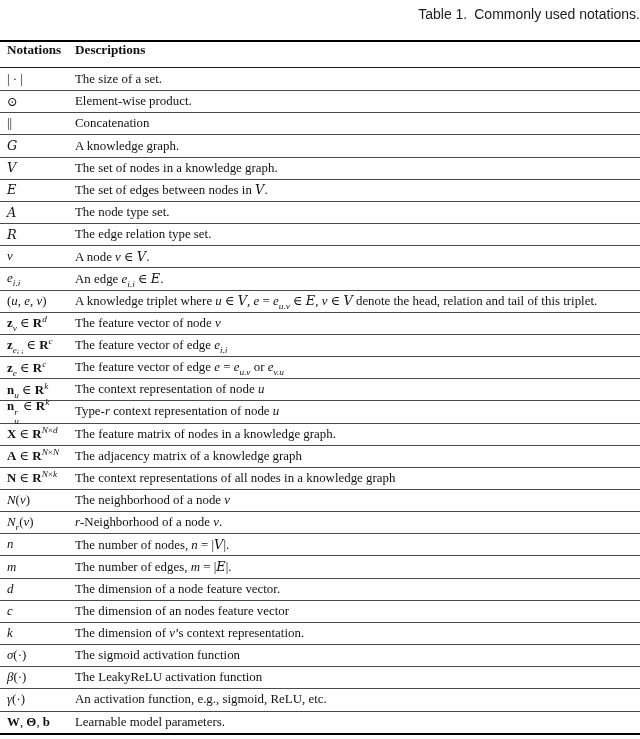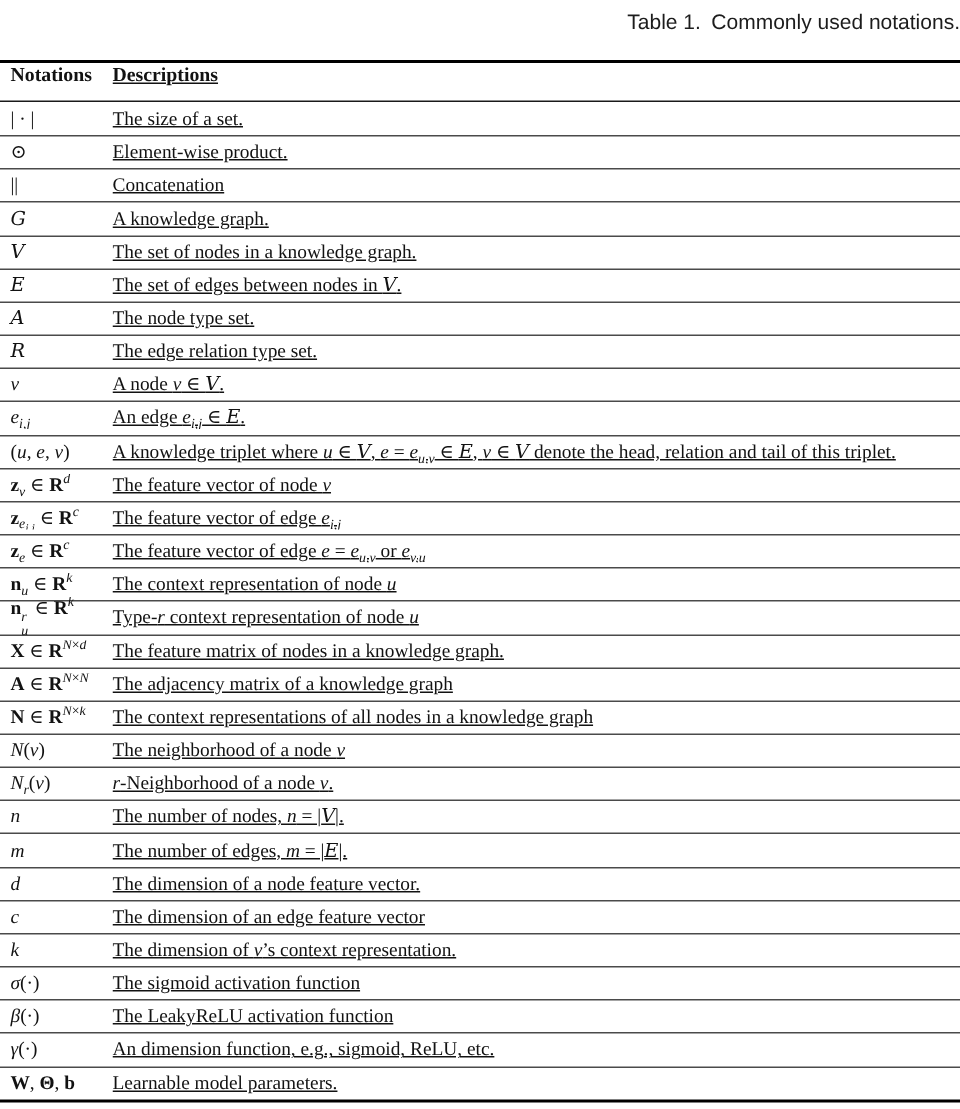--- a/index.html
+++ b/index.html
@@ -41,21 +41,20 @@
   .cell { white-space: nowrap; }
   .ncol {
     flex: 0 0 75px;
     padding-left: 7px;
     overflow: hidden;
   }
   .dcol {
     flex: 1 1 auto;
     padding-right: 1px;
     overflow: hidden;
-    text-decoration: underline;
   }
   i { font-style: italic; }
   b { font-weight: 700; }
   .scr {
     font-family: "DejaVu Serif", "Liberation Serif", serif;
     font-style: italic;
   }
   sub, sup { font-size: 0.72em; line-height: 0; }
   sub sub, sub sup { font-size: 0.85em; }
   
@@ -199,41 +198,41 @@
     <div class="cell dcol description">The number of edges, <i>m</i> = |<i class="scr">E</i>|.</div>
   </div>
 
   <div class="brow">
     <div class="cell ncol notation"><i>d</i></div>
     <div class="cell dcol description">The dimension of a node feature vector.</div>
   </div>
 
   <div class="brow">
     <div class="cell ncol notation"><i>c</i></div>
-    <div class="cell dcol description">The dimension of an edge feature vector</div>
+    <div class="cell dcol description">The dimension of an nodes feature vector</div>
   </div>
 
   <div class="brow">
     <div class="cell ncol notation"><i>k</i></div>
     <div class="cell dcol description">The dimension of <i>v</i>’s context representation.</div>
   </div>
 
   <div class="brow">
     <div class="cell ncol notation"><i>σ</i>(·)</div>
     <div class="cell dcol description">The sigmoid activation function</div>
   </div>
 
   <div class="brow">
     <div class="cell ncol notation"><i>β</i>(·)</div>
     <div class="cell dcol description">The LeakyReLU activation function</div>
   </div>
 
   <div class="brow">
     <div class="cell ncol notation"><i>γ</i>(·)</div>
-    <div class="cell dcol description">An dimension function, e.g., sigmoid, ReLU, etc.</div>
+    <div class="cell dcol description">An activation function, e.g., sigmoid, ReLU, etc.</div>
   </div>
 
   <div class="brow">
     <div class="cell ncol notation"><b>W</b>, <b>Θ</b>, <b>b</b></div>
     <div class="cell dcol description">Learnable model parameters.</div>
   </div>
 </div>
   </div>
 </div>
 

